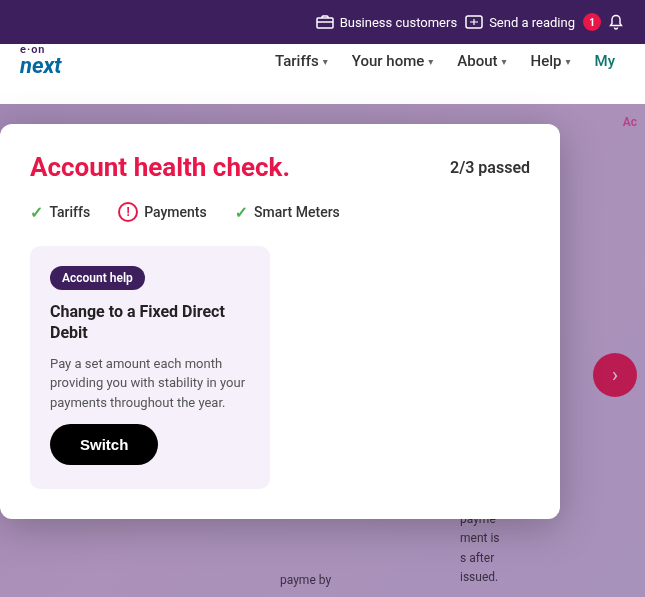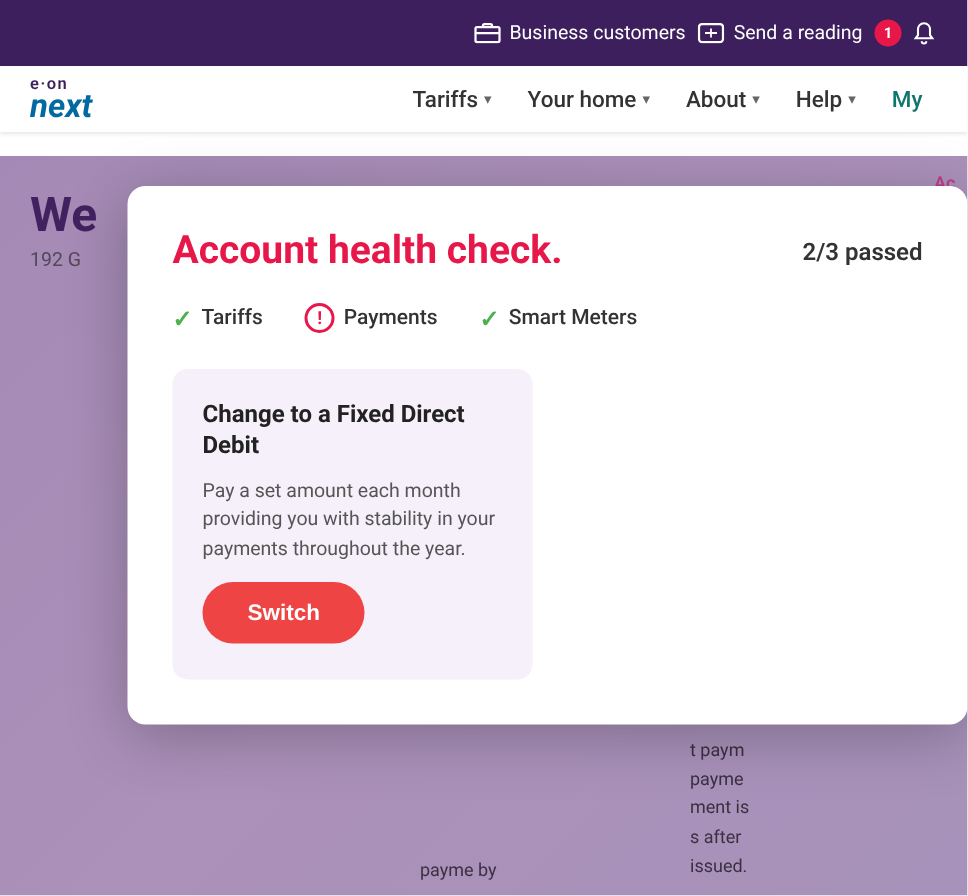--- a/index.html
+++ b/index.html
@@ -45,23 +45,23 @@
       font-size: 10px;
       display: flex;
       align-items: center;
       justify-content: center;
       font-weight: bold;
     }
 
     
     .nav-bar {
       background: white;
-      height: 44px;
-      display: flex;
-      align-items: center;
+      height: 60px;
+      display: flex;
+      align-items: flex-start;
       padding: 0 20px;
       gap: 30px;
       box-shadow: 0 1px 3px rgba(0,0,0,0.1);
     }
     .logo {
       display: flex;
       flex-direction: column;
       line-height: 1;
     }
     .logo-eon {
@@ -165,24 +165,23 @@
 
     
     .modal-backdrop {
       position: absolute;
       top: 104px;
       left: 0;
       right: 0;
       bottom: 0;
       display: flex;
       align-items: flex-start;
-      justify-content: flex-end;
+      justify-content: flex-start;
       z-index: 20;
       padding-top: 20px;
-      padding-left: 20px;
     }
     .modal {
       background: white;
       border-radius: 12px;
       width: 560px;
       max-width: 90%;
       padding: 28px 30px 30px;
       box-shadow: 0 8px 40px rgba(0,0,0,0.25);
     }
     .modal-header {
@@ -261,21 +260,21 @@
       margin-bottom: 10px;
       line-height: 1.3;
     }
     .card-desc {
       font-size: 13px;
       color: #555;
       line-height: 1.5;
       margin-bottom: 12px;
     }
     .switch-btn {
-      background: #ef4444;
+      background: #000000;
       color: white;
       border: none;
       border-radius: 25px;
       padding: 12px 30px;
       font-size: 15px;
       font-weight: 600;
       cursor: pointer;
     }
   </style>
 </head>
@@ -375,20 +374,21 @@
         <span>Payments</span>
       </div>
 
       <div class="check-item">
         <span class="check-icon-pass">✓</span>
         <span>Smart Meters</span>
       </div>
     </div>
 
     <div class="card">
+      <div class="card-badge">Account help</div>
       <div class="card-title">Change to a Fixed Direct Debit</div>
       <div class="card-desc">Pay a set amount each month providing you with stability in your payments throughout the year.</div>
       <button class="switch-btn">Switch</button>
     </div>
 
   </div>
 </div>
 
 <div style="position:absolute;bottom:0;right:0;width:200px;z-index:3;font-size:12px;color:#333;line-height:1.6;padding:10px 15px;">
   <div>t paym</div>

